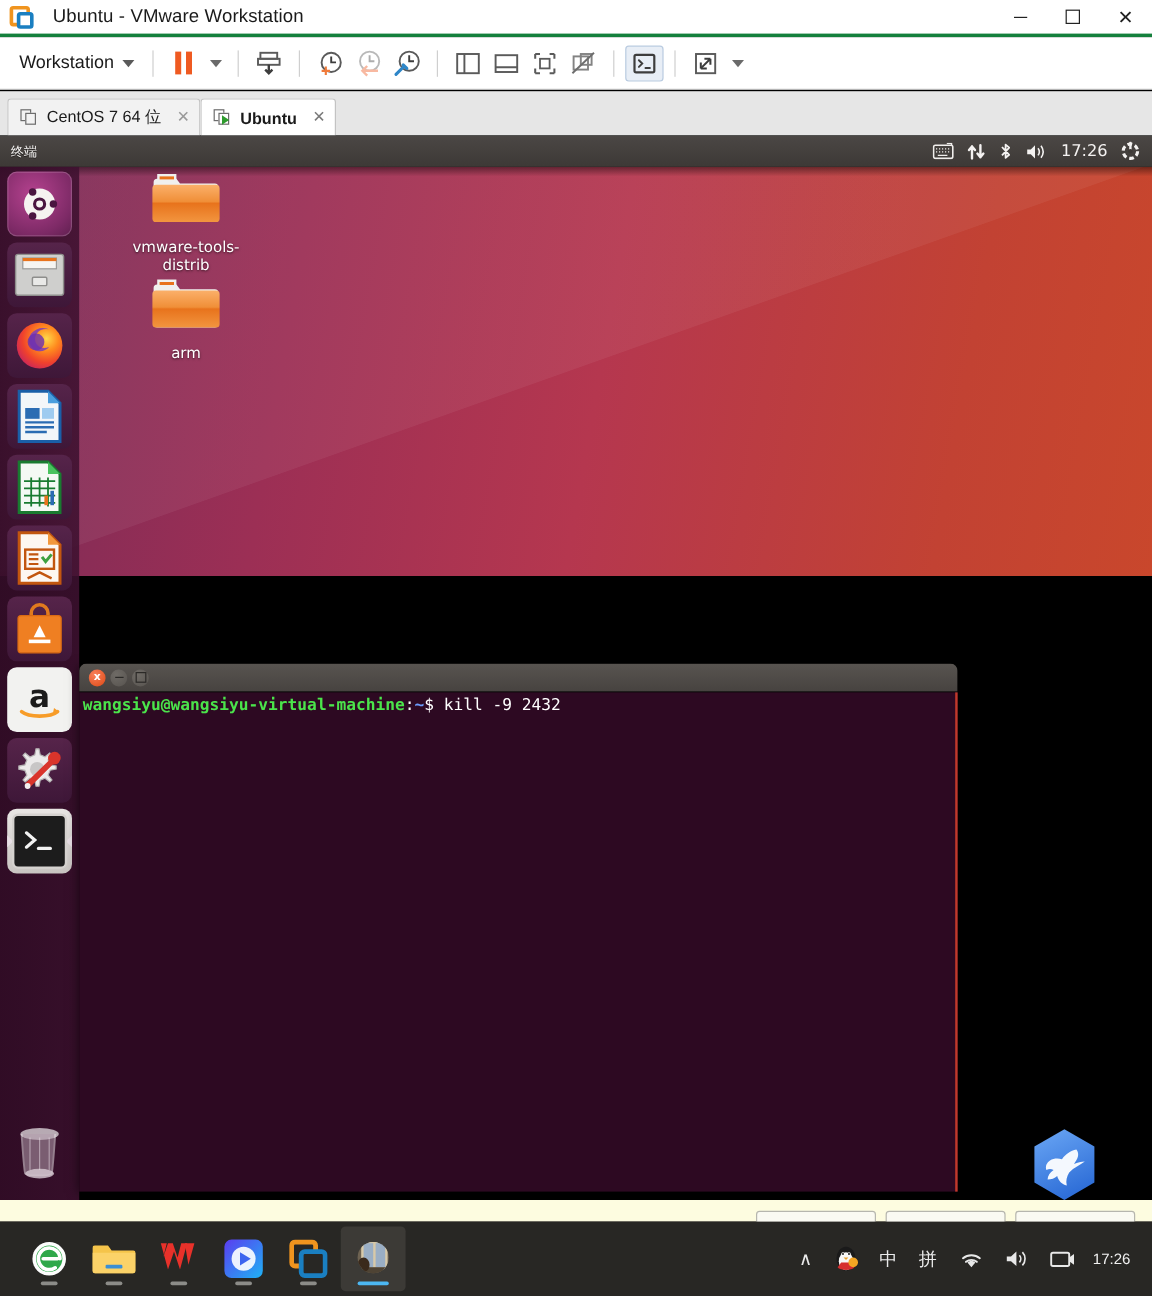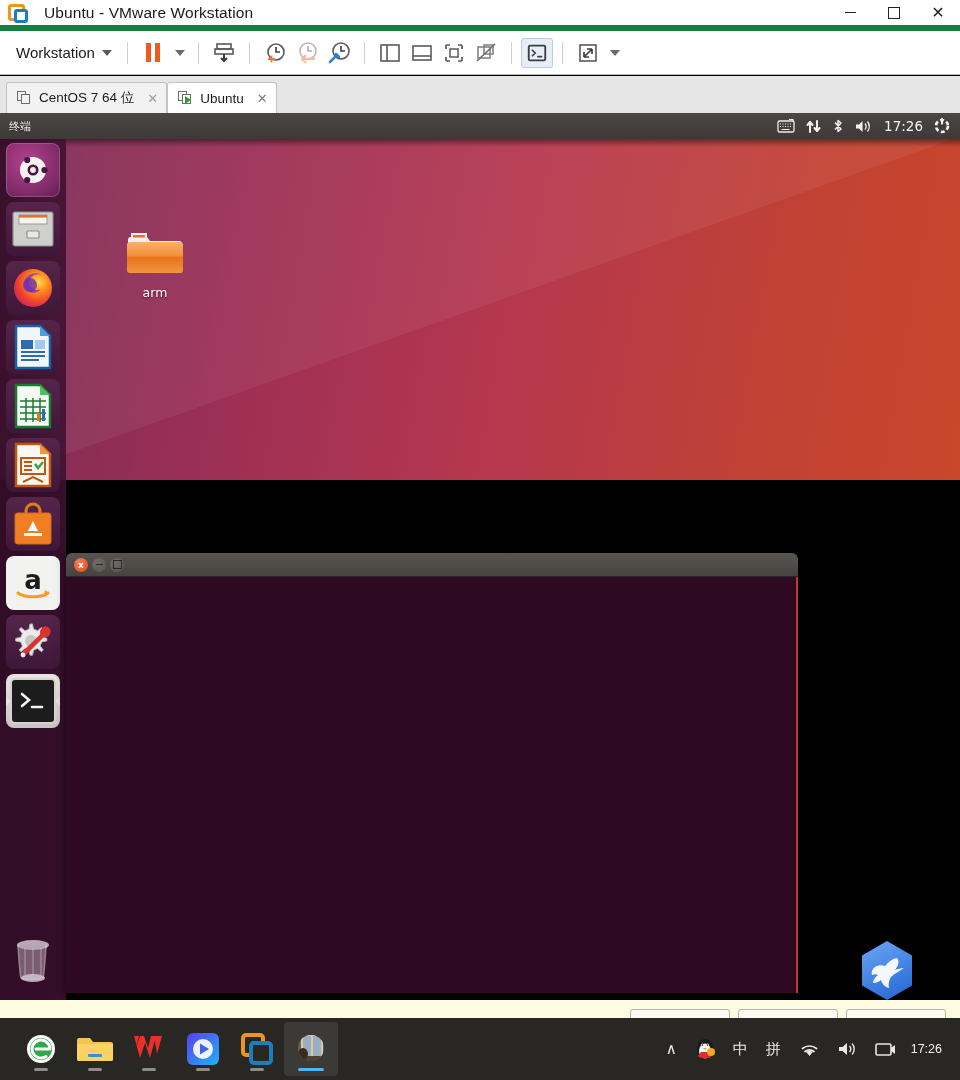--- a/index.html
+++ b/index.html
@@ -6,21 +6,21 @@
   html, body {
     width: 960px; height: 1080px; overflow: hidden;
     font-family: "Liberation Sans", sans-serif;
     background: #000;
   }
   #app { position: relative; width: 960px; height: 1080px; }
 
   
   .vm-titlebar {
     position: absolute; left: 0; top: 0; width: 960px; height: 31px;
-    background: #ffffff; border-bottom: 6px solid #15803d;
+    background: #ffffff; border-bottom: 3px solid #15803d;
     display: flex; align-items: center;
   }
   .vm-appicon { width: 22px; height: 22px; margin-left: 8px; position: relative; flex: 0 0 auto; }
   .vm-appicon .sq-o { position: absolute; left: 0; top: 2px; width: 17px; height: 17px;
     border: 3px solid #f0941e; border-radius: 3px; }
   .vm-appicon .sq-b { position: absolute; left: 6px; top: 7px; width: 14px; height: 14px;
     border: 3px solid #1a7fc1; border-radius: 3px; background: #fff; }
   .vm-title { margin-left: 14px; font-size: 15.5px; color: #1a1a1a; letter-spacing: .1px; }
   .win-btns { margin-left: auto; display: flex; height: 31px; }
   .win-btn { width: 44px; height: 31px; display: flex; align-items: center; justify-content: center;
@@ -48,21 +48,21 @@
     border-top: 6px solid #6a6a6a; margin-left: 2px; }
 
   
   .tabstrip {
     position: absolute; left: 0; top: 76px; width: 960px; height: 37px;
     background: #e6e6e6; display: flex; align-items: flex-end; padding-left: 6px;
   }
   .vtab { height: 31px; display: flex; align-items: center; gap: 7px;
     padding: 0 8px 0 10px; border: 1px solid #c3c3c3; border-bottom: none;
     border-radius: 3px 3px 0 0; background: #f2f2f2; font-size: 13.5px; color: #1a1a1a; }
-  .vtab.active { background: #ffffff; font-weight: normal; }
+  .vtab.active { background: #ffffff; font-weight: bold; }
   .vtab-ic { width: 15px; height: 14px; position: relative; }
   .vtab-ic .r1 { position: absolute; left: 0; top: 0; width: 9px; height: 10px; border: 1.5px solid #6d6d6d; }
   .vtab-ic .r2 { position: absolute; left: 4px; top: 3px; width: 9px; height: 10px;
     border: 1.5px solid #6d6d6d; background: #f2f2f2; }
   .vtab.active .vtab-ic .r2 { background: #fff; }
   .vtab-ic .play { position: absolute; left: 7px; top: 5px; width: 0; height: 0;
     border-left: 6px solid #2e9b2e; border-top: 4px solid transparent; border-bottom: 4px solid transparent; }
   .tab-x { color: #9a9a9a; font-size: 13px; margin-left: 6px; font-family: "DejaVu Sans", sans-serif; }
   .vtab.active .tab-x { color: #7a7a7a; }
 
@@ -332,20 +332,37 @@
         <span>
           <svg width="16" height="16" viewBox="0 0 16 16">
             <circle cx="8" cy="8" r="6" fill="none" stroke="#f4f2f1" stroke-width="2.6" stroke-dasharray="4 2.4"></circle>
             <path d="M8 1v6" stroke="#f4f2f1" stroke-width="2" stroke-linecap="round"></path>
             <circle cx="8" cy="8" r="1.8" fill="#3d3936"></circle>
           </svg>
         </span>
       </div>
     </div>
 
+    <div class="folder-item" style="left:100px; top:28px;">
+      <svg width="58" height="48" viewBox="0 0 58 48">
+        <path d="M5 8h16l3 4h29a3 3 0 013 3v26a3 3 0 01-3 3H5a3 3 0 01-3-3V11a3 3 0 013-3z" fill="#f0f0ee"></path>
+        <path d="M5 4h16v6H5z" fill="#f0f0ee"></path>
+        <rect x="7" y="6" width="12" height="2.5" fill="#e8731c"></rect>
+        <path d="M4 13h50a3 3 0 013 3v25a3 3 0 01-3 3H4a3 3 0 01-3-3V16a3 3 0 013-3z" fill="url(#fgA)"></path>
+        <defs>
+          <linearGradient id="fgA" x1="0" y1="0" x2="0" y2="1">
+            <stop offset="0" stop-color="#fbb06a"></stop>
+              <stop offset="0.45" stop-color="#f08f38"></stop>
+            <stop offset="0.5" stop-color="#e8731c"></stop>
+              <stop offset="1" stop-color="#f2953f"></stop>
+          </linearGradient>
+        </defs>
+      </svg>
+      <div class="folder-lbl">vmware-tools-distrib</div>
+    </div>
 
     <div class="folder-item" style="left:100px; top:116px;">
       <svg width="58" height="48" viewBox="0 0 58 48">
         <path d="M5 8h16l3 4h29a3 3 0 013 3v26a3 3 0 01-3 3H5a3 3 0 01-3-3V11a3 3 0 013-3z" fill="#f0f0ee"></path>
         <path d="M5 4h16v6H5z" fill="#f0f0ee"></path>
         <rect x="7" y="6" width="12" height="2.5" fill="#e8731c"></rect>
         <path d="M4 13h50a3 3 0 013 3v25a3 3 0 01-3 3H4a3 3 0 01-3-3V16a3 3 0 013-3z" fill="url(#fgB)"></path>
         <defs>
           <linearGradient id="fgB" x1="0" y1="0" x2="0" y2="1">
             <stop offset="0" stop-color="#fbb06a"></stop>
@@ -495,20 +512,21 @@
       </div>
     </div>
 
     <div class="term">
       <div class="term-tb">
         <span class="wbtn close">x</span>
         <span class="wbtn min"></span>
         <span class="wbtn max"></span>
       </div>
       <div class="term-body">
+        <div class="tline"><span class="t-user">wangsiyu@wangsiyu-virtual-machine</span><span class="t-colon">:</span><span class="t-path">~</span><span class="t-dollar">$</span><span class="t-cmd"> kill -9 2432</span></div>
       </div>
     </div>
 
     <div class="bird">
       <svg width="62" height="66" viewBox="0 0 62 66">
         <defs>
           <linearGradient id="hexg" x1="0" y1="0" x2="0.4" y2="1">
             <stop offset="0" stop-color="#6ba7f5"></stop>
               <stop offset="1" stop-color="#2f6fd8"></stop>
           </linearGradient>

